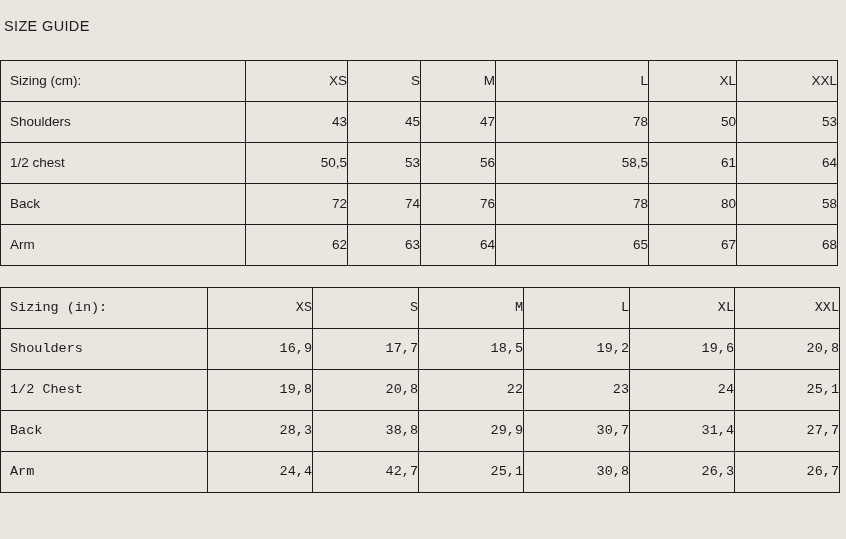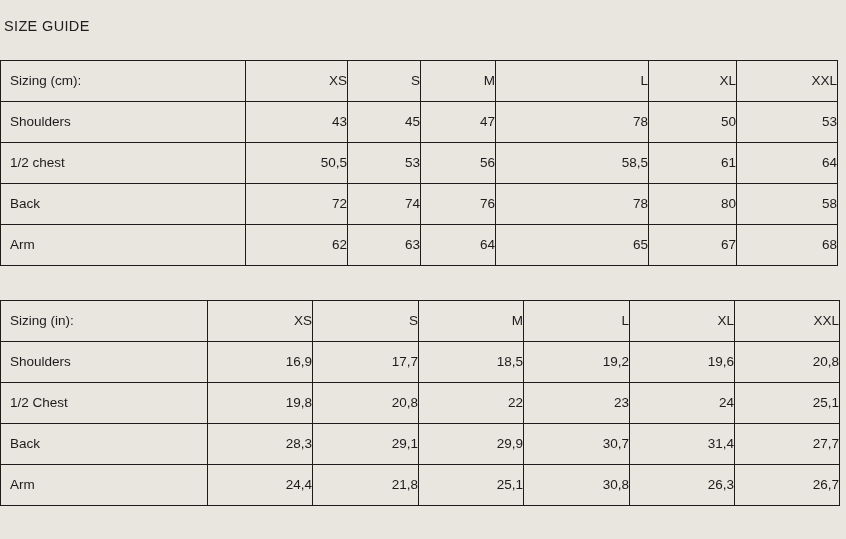--- a/index.html
+++ b/index.html
@@ -67,22 +67,23 @@
   #table-cm col.c1 { width: 102px; }
   #table-cm col.c2 { width: 73px; }
   #table-cm col.c3 { width: 75px; }
   #table-cm col.c4 { width: 153px; }
   #table-cm col.c5 { width: 88px; }
   #table-cm col.c6 { width: 101px; }
 
   
   #table-in {
     left: 0px;
-    top: 300px;
+    top: 287px;
     width: 839px;
+    font-family: Liberation Mono, monospace;
   }
   #table-in col.c0 { width: 207px; }
   #table-in col.c1 { width: 105px; }
   #table-in col.c2 { width: 106px; }
   #table-in col.c3 { width: 105px; }
   #table-in col.c4 { width: 106px; }
   #table-in col.c5 { width: 105px; }
   #table-in col.c6 { width: 105px; }
 </style>
 </head>
@@ -185,30 +186,30 @@
         <td class="val">19,8</td>
         <td class="val">20,8</td>
         <td class="val">22</td>
         <td class="val">23</td>
         <td class="val">24</td>
         <td class="val">25,1</td>
       </tr>
       <tr>
         <td class="rowlabel">Back</td>
         <td class="val">28,3</td>
-        <td class="val">29,1</td>
+        <td class="val">38,8</td>
         <td class="val">29,9</td>
         <td class="val">30,7</td>
         <td class="val">31,4</td>
         <td class="val">27,7</td>
       </tr>
       <tr>
         <td class="rowlabel">Arm</td>
         <td class="val">24,4</td>
-        <td class="val">21,8</td>
+        <td class="val">42,7</td>
         <td class="val">25,1</td>
         <td class="val">30,8</td>
         <td class="val">26,3</td>
         <td class="val">26,7</td>
       </tr>
     </tbody>
   </table>
 
 </div>
 

